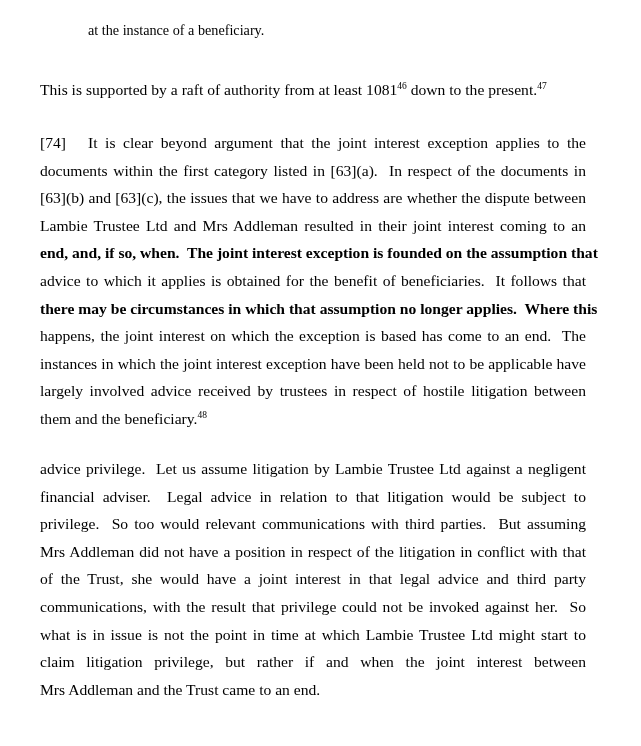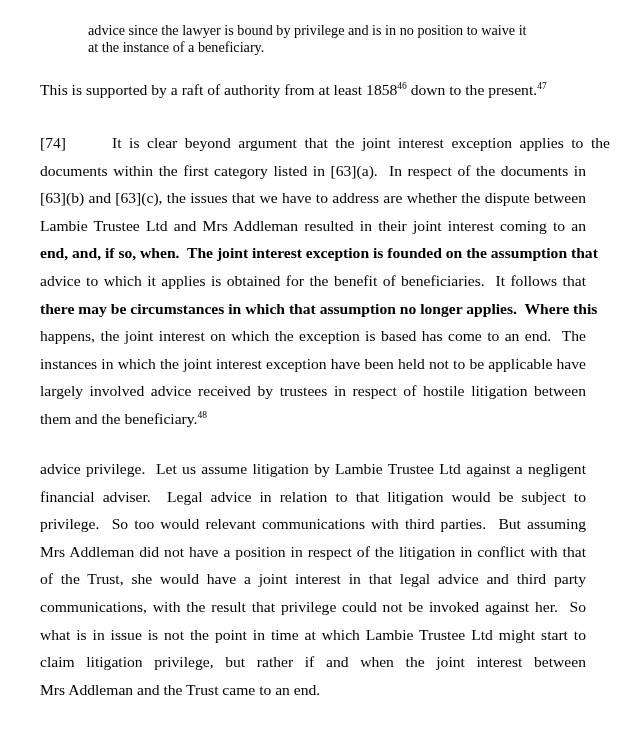--- a/index.html
+++ b/index.html
@@ -58,28 +58,27 @@
     #p75 { top: 455px; }
     .num {
       display: inline-block;
       width: 48px;
     }
   </style>
 </head>
 <body>
 
 <div class="quote">
-  <span class="line">advice since the lawyer is bound by privilege and is in no position to waive it</span>
   <span class="line">at the instance of a beneficiary.</span>
 </div>
 
-<div class="support"><span>This is supported by a raft of authority from at least 1858</span><sup>46</sup><span> down to the present.</span><sup>47</sup></div>
+<div class="support"><span>This is supported by a raft of authority from at least 1081</span><sup>46</sup><span> down to the present.</span><sup>47</sup></div>
 
 <div class="para" id="p74">
-  <span class="line" style="white-space: pre;"><span class="num">[74]</span><span style="display:inline-block;width:498px;text-align:justify;text-align-last:justify;margin-left:24px;">It is clear beyond argument that the joint interest exception applies to the</span></span>
+  <span class="line" style="white-space: pre;"><span class="num">[74]</span><span style="display:inline-block;width:498px;text-align:justify;text-align-last:justify;">It is clear beyond argument that the joint interest exception applies to the</span></span>
   <span class="line" style="white-space: pre;">documents within the first category listed in [63](a).  In respect of the documents in</span>
   <span class="line" style="white-space: pre;">[63](b) and [63](c), the issues that we have to address are whether the dispute between</span>
   <span class="line" style="white-space: pre;">Lambie Trustee Ltd and Mrs Addleman resulted in their joint interest coming to an</span>
   <span class="line" style="white-space: pre; font-weight: bold;">end, and, if so, when.  The joint interest exception is founded on the assumption that</span>
   <span class="line" style="white-space: pre;">advice to which it applies is obtained for the benefit of beneficiaries.  It follows that</span>
   <span class="line" style="white-space: pre; font-weight: bold;">there may be circumstances in which that assumption no longer applies.  Where this</span>
   <span class="line" style="white-space: pre;">happens, the joint interest on which the exception is based has come to an end.  The</span>
   <span class="line" style="white-space: pre;">instances in which the joint interest exception have been held not to be applicable have</span>
   <span class="line" style="white-space: pre;">largely involved advice received by trustees in respect of hostile litigation between</span>
   <span class="line last" style="white-space: pre;"><span>them and the beneficiary.</span><sup>48</sup></span>

